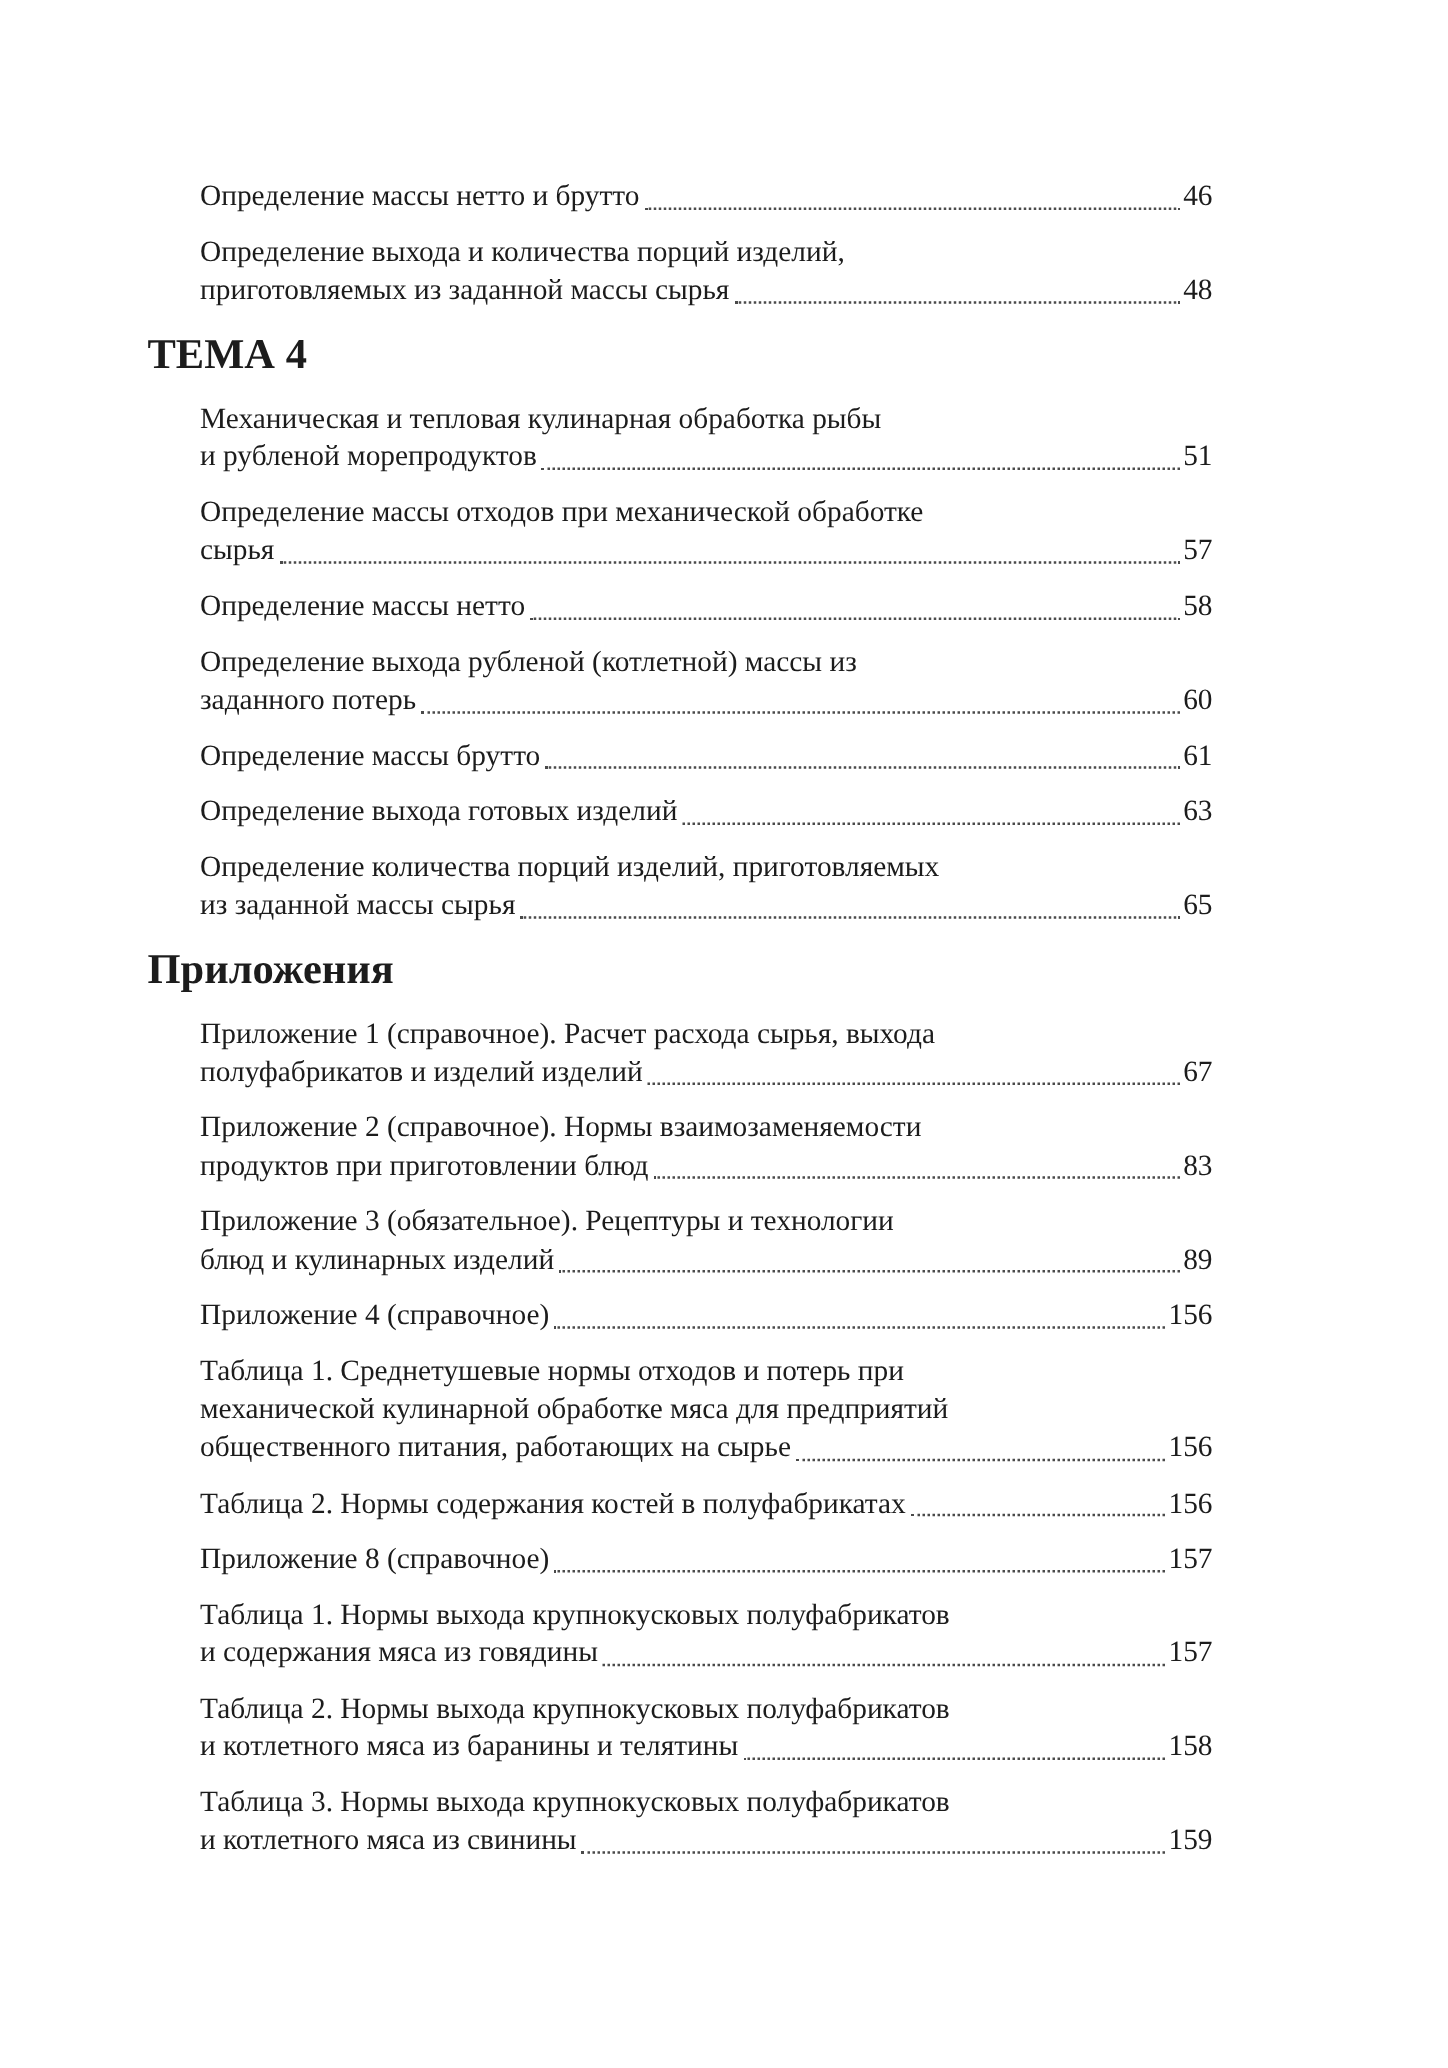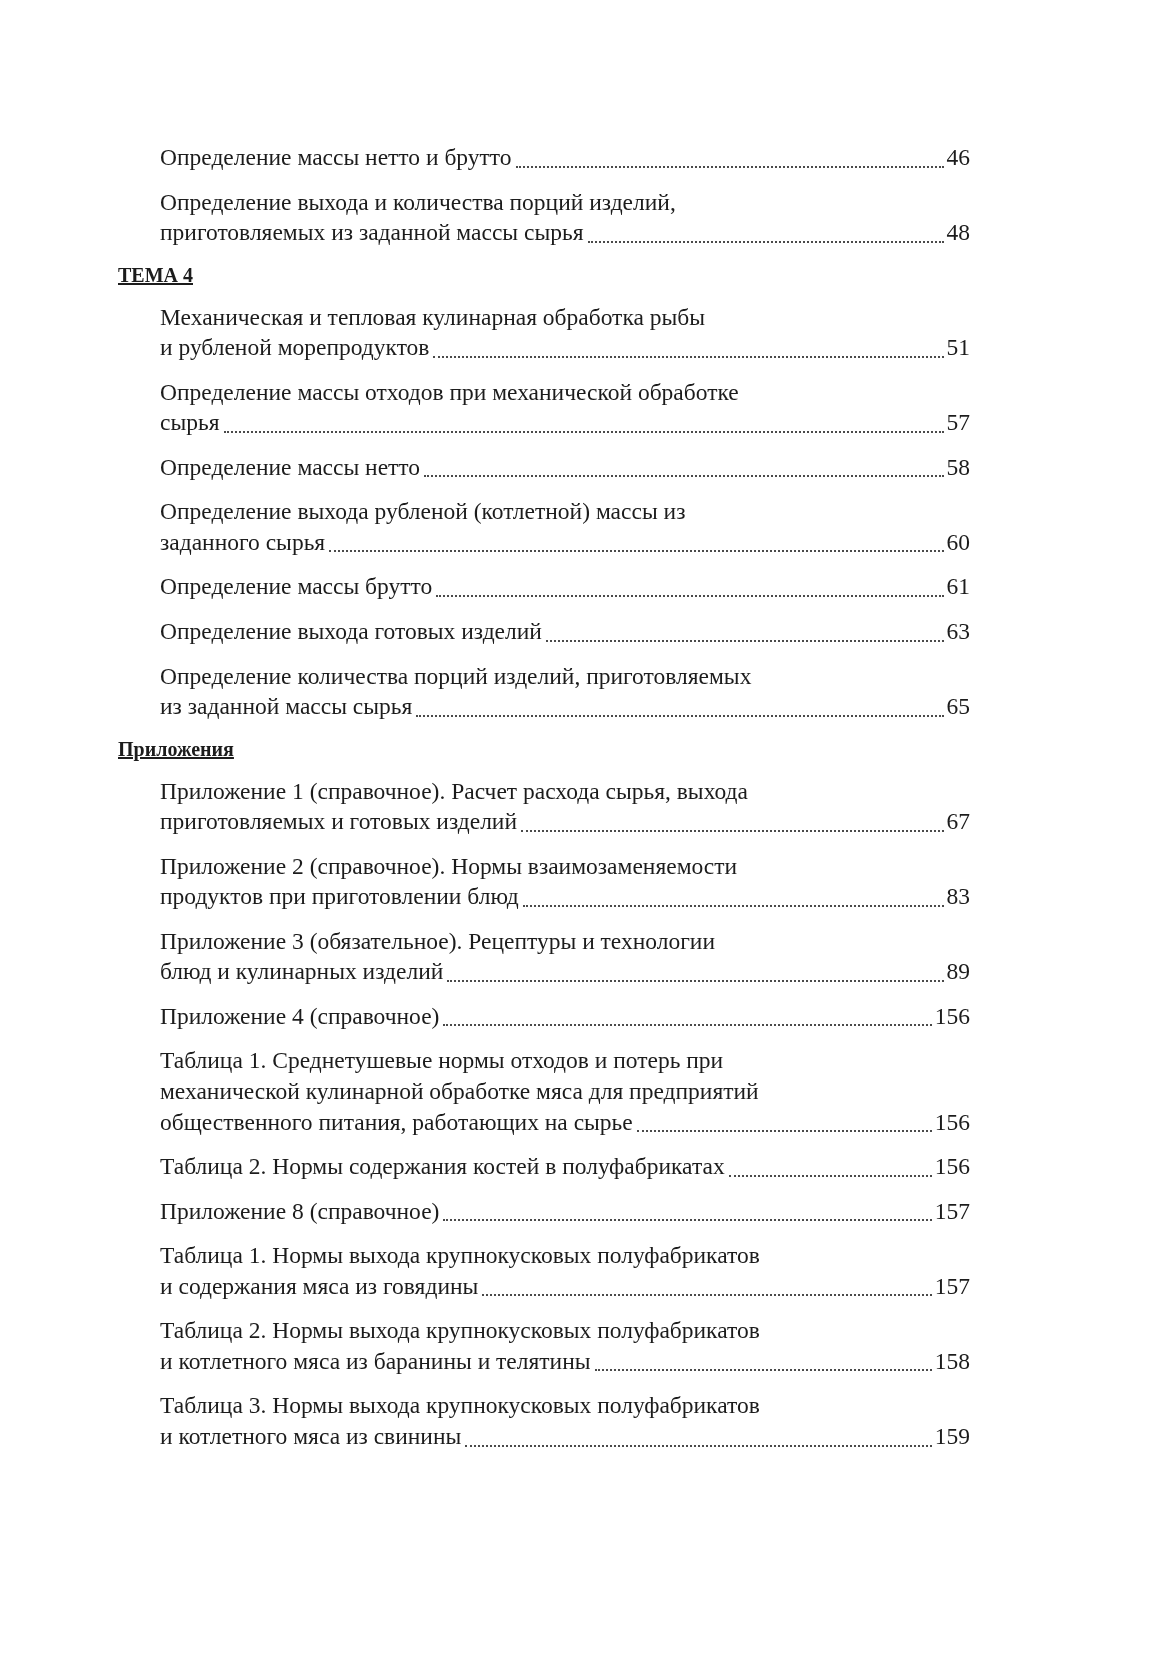--- a/index.html
+++ b/index.html
@@ -23,24 +23,23 @@
   .t { white-space: nowrap; }
   .leader {
     flex: 1 1 auto;
     min-width: 10px;
     border-bottom: 2px dotted #4a4a4a;
     margin: 0 3px 5px 4px;
   }
   .pg { white-space: nowrap; text-align: center; }
   .heading {
     font-weight: 700;
-    font-size: 20px;
+    font-size: 34px;
     line-height: 1.3;
     margin: 12px 0 14px 0;
-    text-decoration: underline;
   }
 </style>
 </head>
 <body>
 
 <div class="page">
 
   <div class="entries">
 
     <div class="e">
@@ -88,21 +87,21 @@
       <div class="last">
         <span class="t">Определение массы нетто</span>
         <span class="leader"></span>
         <span class="pg">58</span>
       </div>
     </div>
 
     <div class="e">
       <div class="ln">Определение выхода рубленой (котлетной) массы из</div>
       <div class="last">
-        <span class="t">заданного сырья</span>
+        <span class="t">заданного потерь</span>
         <span class="leader"></span>
         <span class="pg">60</span>
       </div>
     </div>
 
     <div class="e">
       <div class="last">
         <span class="t">Определение массы брутто</span>
         <span class="leader"></span>
         <span class="pg">61</span>
@@ -128,21 +127,21 @@
 
   </div>
 
   <div class="heading">Приложения</div>
 
   <div class="entries">
 
     <div class="e">
       <div class="ln">Приложение 1 (справочное). Расчет расхода сырья, выхода</div>
       <div class="last">
-        <span class="t">приготовляемых и готовых изделий</span>
+        <span class="t">полуфабрикатов и изделий изделий</span>
         <span class="leader"></span>
         <span class="pg">67</span>
       </div>
     </div>
 
     <div class="e">
       <div class="ln">Приложение 2 (справочное). Нормы взаимозаменяемости</div>
       <div class="last">
         <span class="t">продуктов при приготовлении блюд</span>
         <span class="leader"></span>

